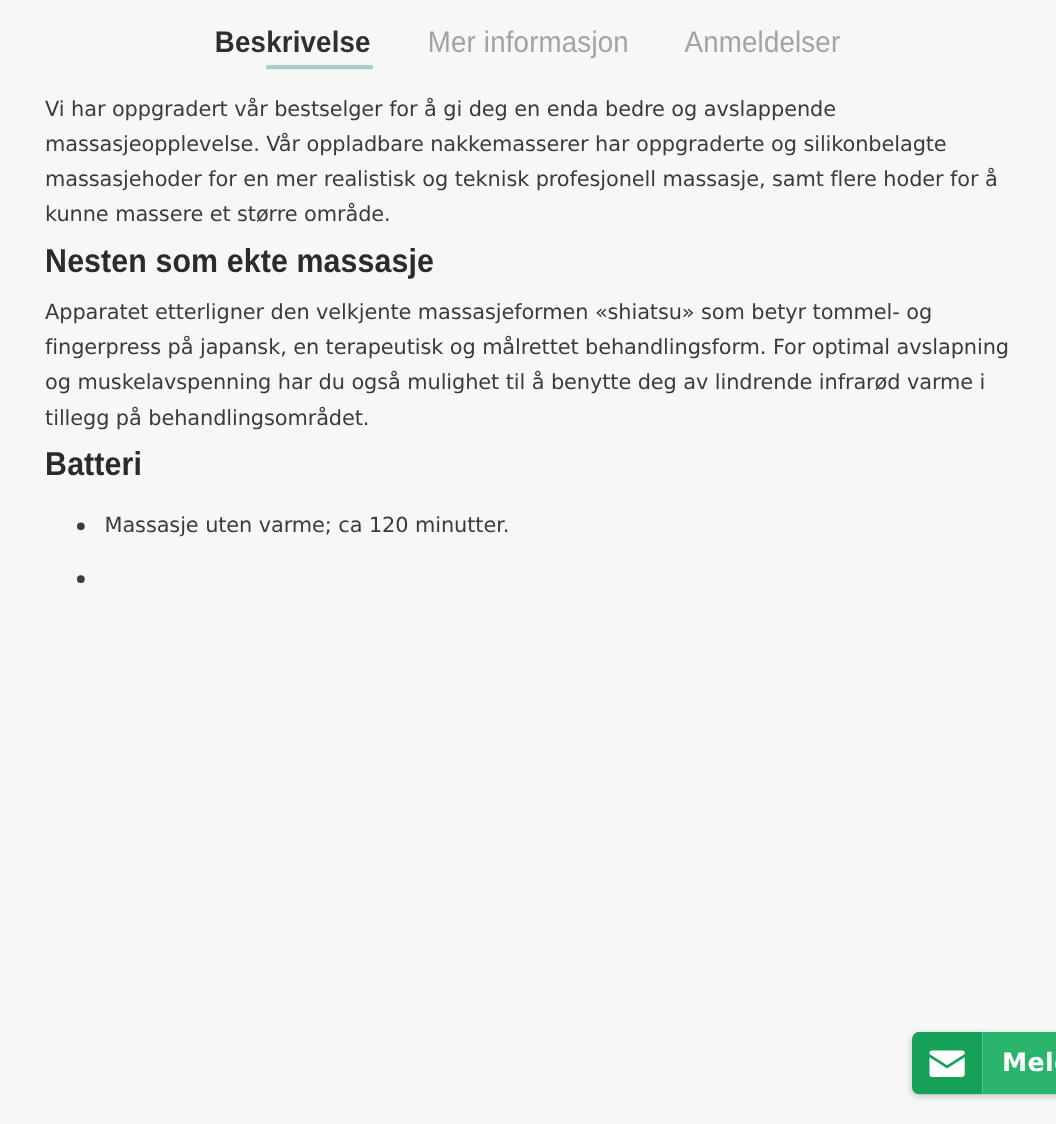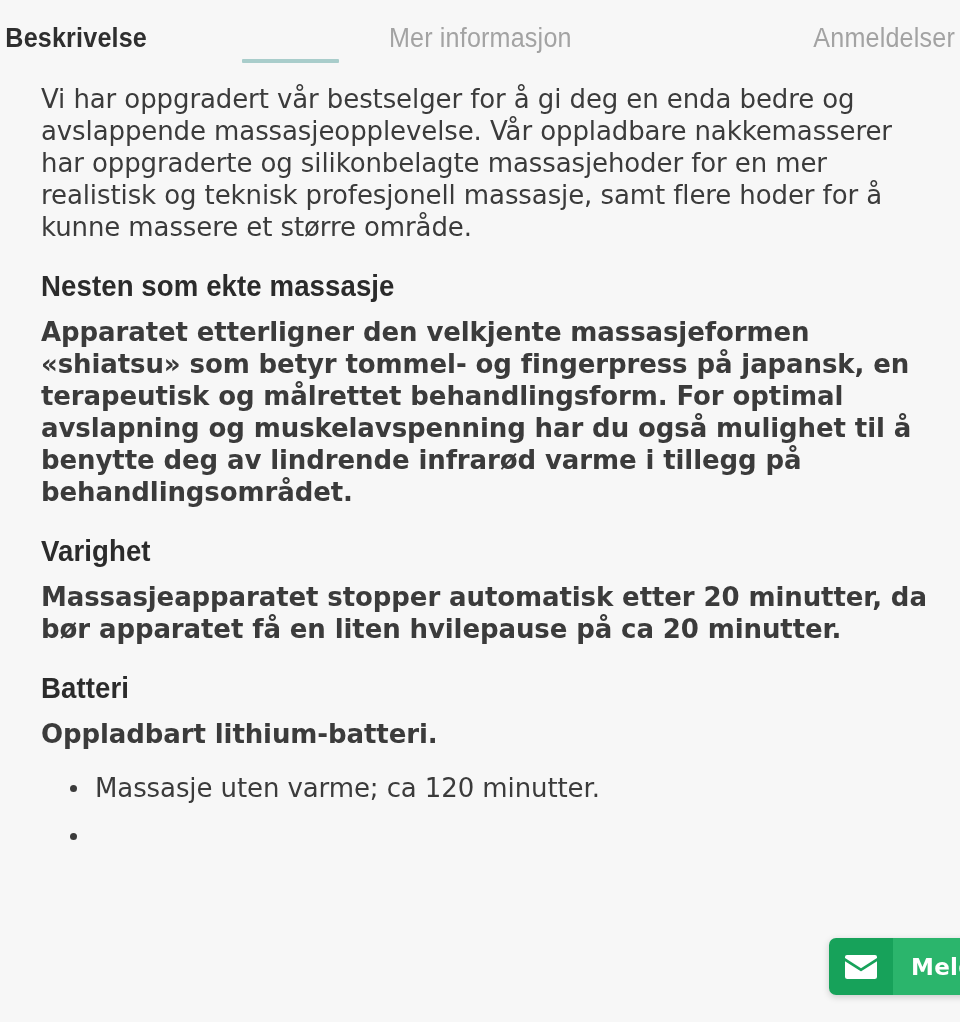--- a/index.html
+++ b/index.html
@@ -12,21 +12,21 @@
     height: 1022px;
     background: #f7f7f7;
     font-family: "DejaVu Sans", sans-serif;
     overflow: hidden;
     position: relative;
   }
 
   
   .tabbar {
     display: flex;
-    justify-content: space-between;
+    justify-content: center;
     align-items: flex-end;
     gap: 39px;
     padding-top: 20px;
     height: 53px;
     box-sizing: border-box;
   }
   .tab {
     font-family: "Liberation Sans Narrow", "Liberation Sans", sans-serif;
     font-stretch: condensed;
     font-size: 27px;
@@ -56,21 +56,21 @@
 
   
   .content {
     padding: 0 24px 0 41px;
     box-sizing: border-box;
     width: 960px;
   }
 
   p.para, ul.bullets li {
     font-family: "DejaVu Sans", sans-serif;
-    font-size: 26px;
+    font-size: 19px;
     line-height: 32px;
     color: #3b3b3b;
     margin: 0;
     letter-spacing: -0.1px;
   }
 
   p.lead {
     margin-top: 30px;
     max-width: 900px;
   }
@@ -81,22 +81,22 @@
     font-weight: 700;
     font-size: 30px;
     line-height: 34px;
     color: #2b2b2b;
     margin: 0;
     letter-spacing: 0.1px;
     transform: scaleX(0.92);
     transform-origin: left center;
   }
 
-  .block { margin-top: 26px; }
-  .block > p.para { margin-top: 13px; font-weight: bold; }
+  .block { margin-top: 10px; }
+  .block > p.para { margin-top: 13px; }
 
   ul.bullets {
     margin: 22px 0 0 0;
     padding-left: 54px;
     list-style: none;
   }
   ul.bullets li {
     position: relative;
     margin-bottom: 16px;
   }
@@ -166,28 +166,23 @@
 <div class="content">
 
   <p class="para lead">Vi har oppgradert vår bestselger for å gi deg en enda bedre og avslappende massasjeopplevelse. Vår oppladbare nakkemasserer har oppgraderte og silikonbelagte massasjehoder for en mer realistisk og teknisk profesjonell massasje, samt flere hoder for å kunne massere et større område.</p>
 
   <div class="block">
     <h2 class="section-heading">Nesten som ekte massasje</h2>
     <p class="para">Apparatet etterligner den velkjente massasjeformen «shiatsu» som betyr tommel- og fingerpress på japansk, en terapeutisk og målrettet behandlingsform. For optimal avslapning og muskelavspenning har du også mulighet til å benytte deg av lindrende infrarød varme i tillegg på behandlingsområdet.</p>
   </div>
 
 
-  <div class="block">
-    <h2 class="section-heading">Varighet</h2>
-    <p class="para">Massasjeapparatet stopper automatisk etter 20 minutter, da bør apparatet få en liten hvilepause på ca 20 minutter.</p>
-  </div>
 
   <div class="block">
     <h2 class="section-heading">Batteri</h2>
-    <p class="para">Oppladbart lithium-batteri.</p>
     <ul class="bullets">
       <li>
         <span class="bullet-dot"></span>
         <span>Massasje uten varme; ca 120 minutter.</span>
       </li>
       <li>
         <span class="bullet-dot"></span>
       </li>
     </ul>
   </div>

